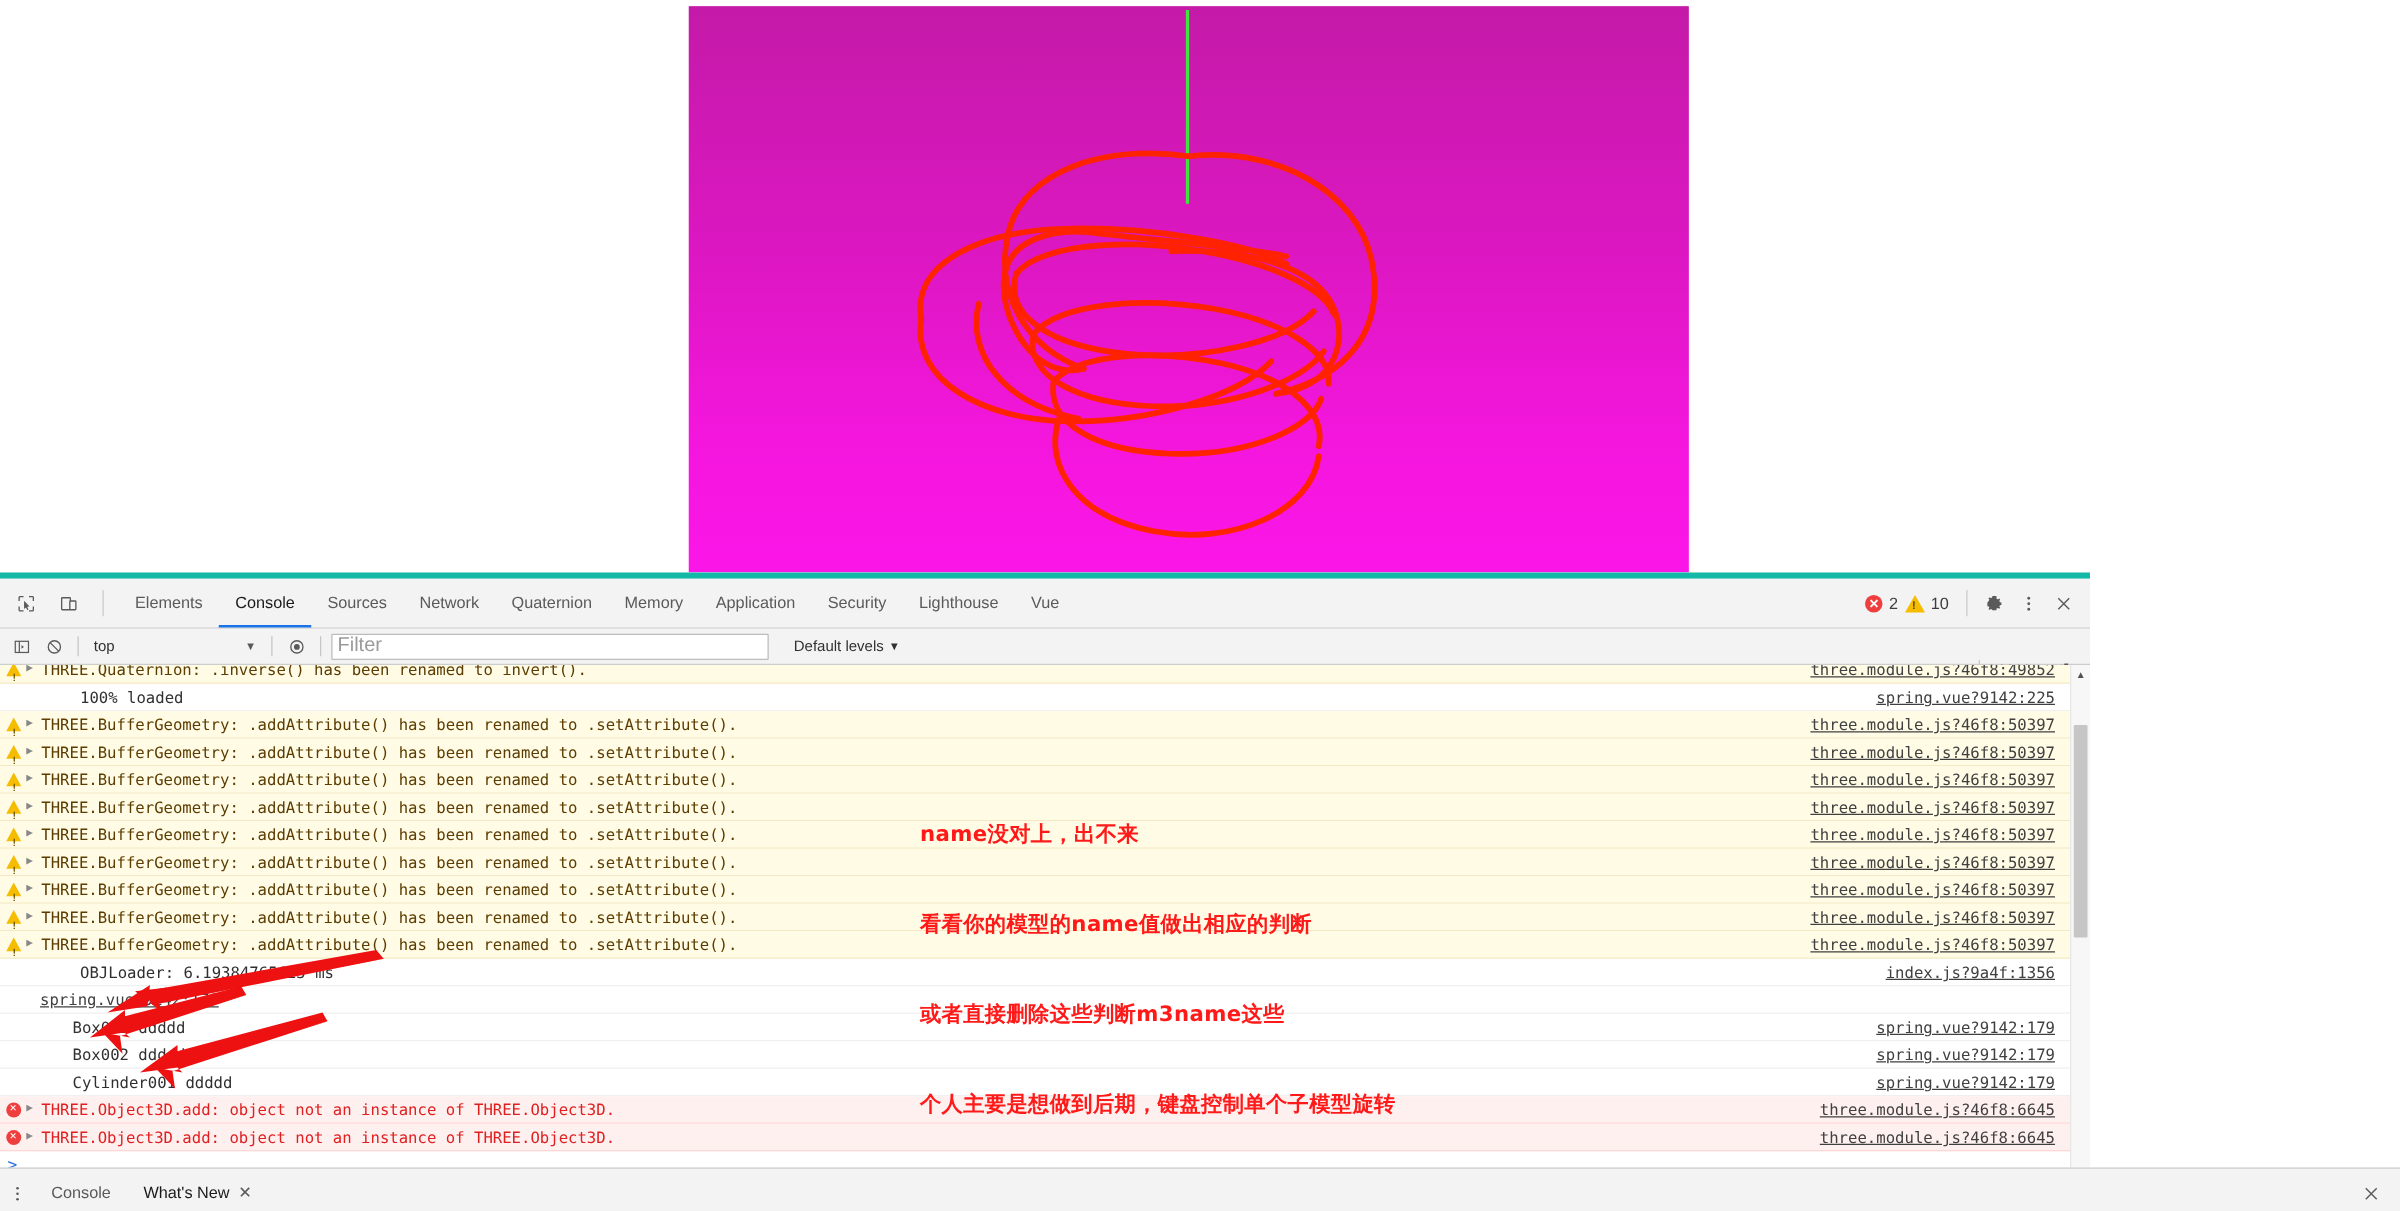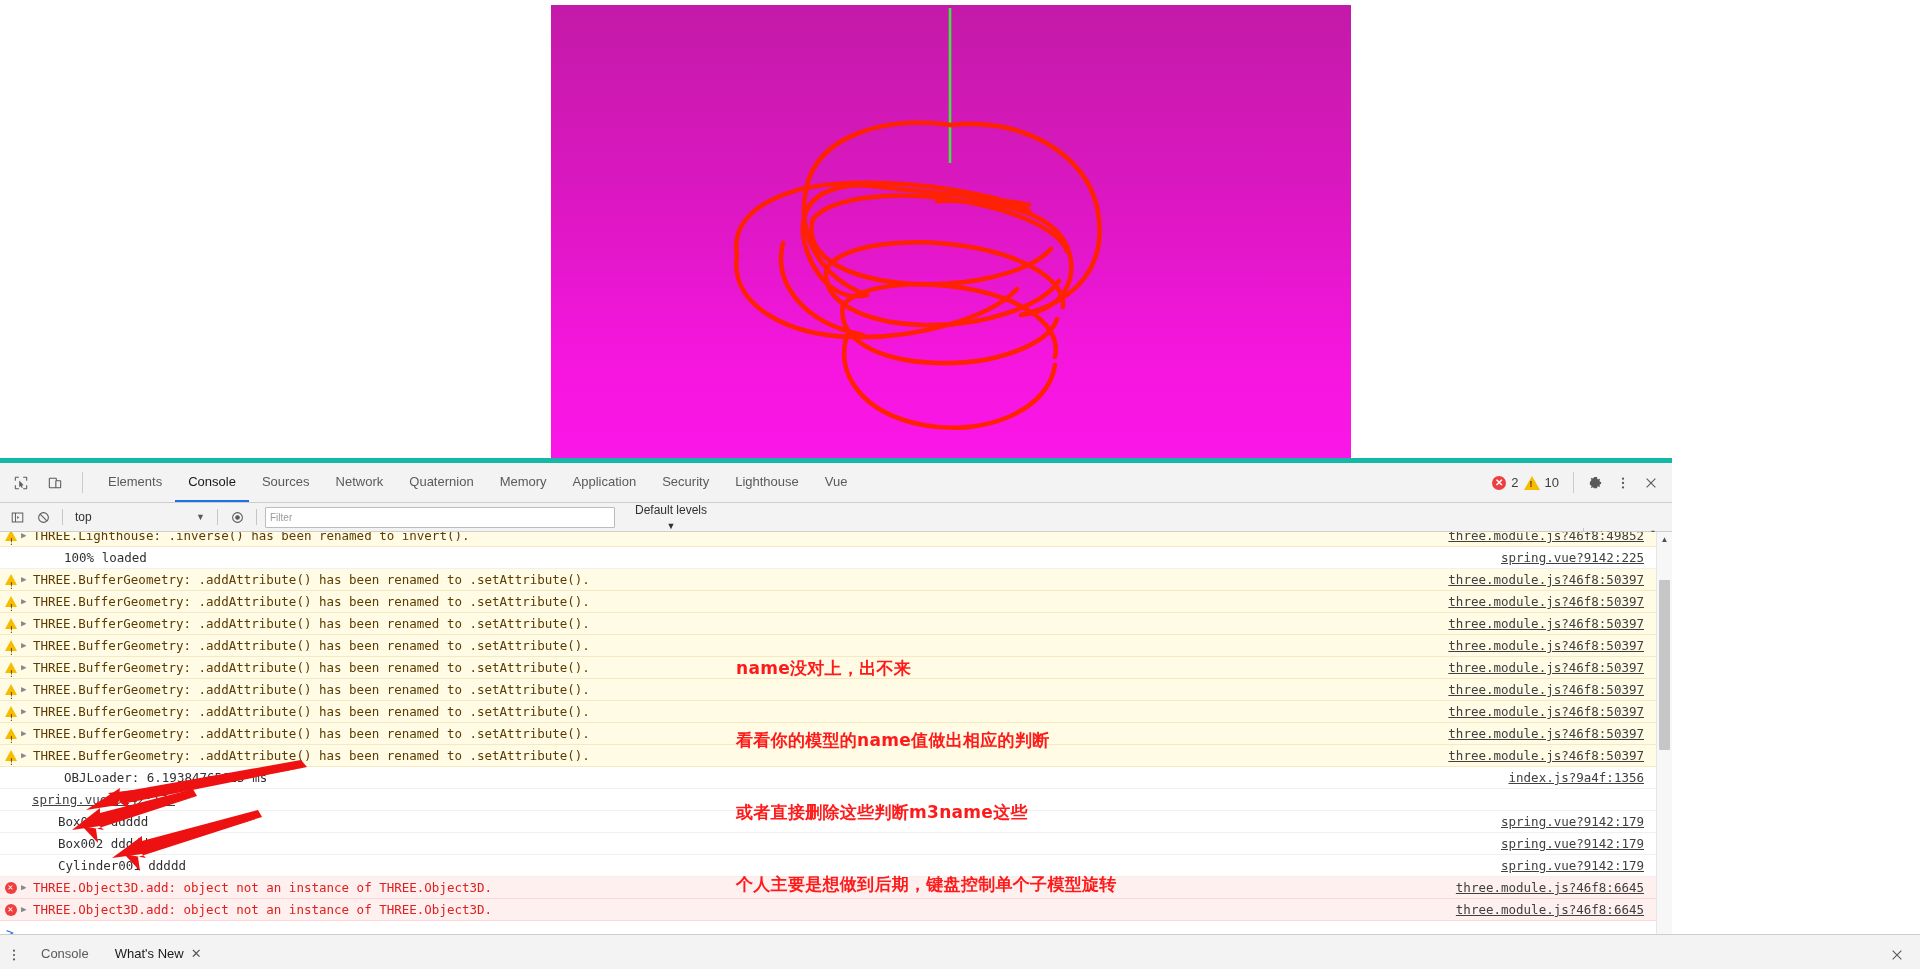--- a/index.html
+++ b/index.html
@@ -45,24 +45,24 @@
 
   
   .dt-filterbar{height:28px;min-height:28px;background:#f3f3f3;border-bottom:1px solid #cdcdcd;
     display:flex;align-items:center;padding:0 4px 0 6px;gap:4px;position:relative;}
   .fb-icon{width:22px;height:22px;display:flex;align-items:center;justify-content:center;color:#5a5a5a;border-radius:2px;}
   .fb-sep{width:1px;height:16px;background:#c6c6c6;margin:0 4px;}
   .ctx-select{display:flex;align-items:center;justify-content:space-between;min-width:130px;
     font-size:12px;color:#303030;padding:0 4px;height:20px;}
   .ctx-select .caret{font-size:9px;color:#5a5a5a;}
   .filter-input{flex:0 0 auto;width:340px;height:19px;border:1px solid #bcbcbc;background:#fff;
-    font-size:10px;color:#303030;padding:0 4px;border-radius:1px;outline:none;
+    font-size:16px;color:#303030;padding:0 4px;border-radius:1px;outline:none;
     font-family:"Liberation Sans",sans-serif;}
   .filter-input::placeholder{color:#9a9a9a;}
-  .levels{font-size:12px;color:#303030;margin-left:16px;display:flex;align-items:center;gap:4px;flex-direction:column;}
+  .levels{font-size:12px;color:#303030;margin-left:16px;display:flex;align-items:center;gap:4px;}
   .levels .caret{font-size:9px;}
   .hidden-box{margin-left:auto;display:flex;align-items:center;gap:6px;padding-right:4px;margin-top:37px;}
   .hidden-sep{width:1px;height:16px;background:#c6c6c6;}
   .hidden-txt{font-size:12px;color:#8a8a8a;}
 
   
   .console-body{flex:1;position:relative;overflow:hidden;background:#fff;}
   .msg{display:flex;align-items:flex-start;border-bottom:1px solid #f0f0f0;
     font-family:"DejaVu Sans Mono","Liberation Mono",monospace;font-size:12.5px;line-height:21px;
     min-height:21px;padding:0;position:relative;}
@@ -268,21 +268,21 @@
       </div>
     </div>
 
     <div class="console-body">
 
       <div class="msg warn" style="margin-top:-7px;">
         <span class="gutter">
             <span class="ico-warn"></span>
           </span>
         <span class="arrow">▶</span>
-        <span class="txt">THREE.Lighthouse: .inverse() has been renamed to invert().</span>
+        <span class="txt">THREE.Quaternion: .inverse() has been renamed to invert().</span>
         <span class="src">three.module.js?46f8:49852</span>
       </div>
 
       <div class="msg log">
         <span class="gutter"></span>
         <span class="arrow"></span>
         <span class="txt indent">100% loaded</span>
         <span class="src">spring.vue?9142:225</span>
       </div>
 

